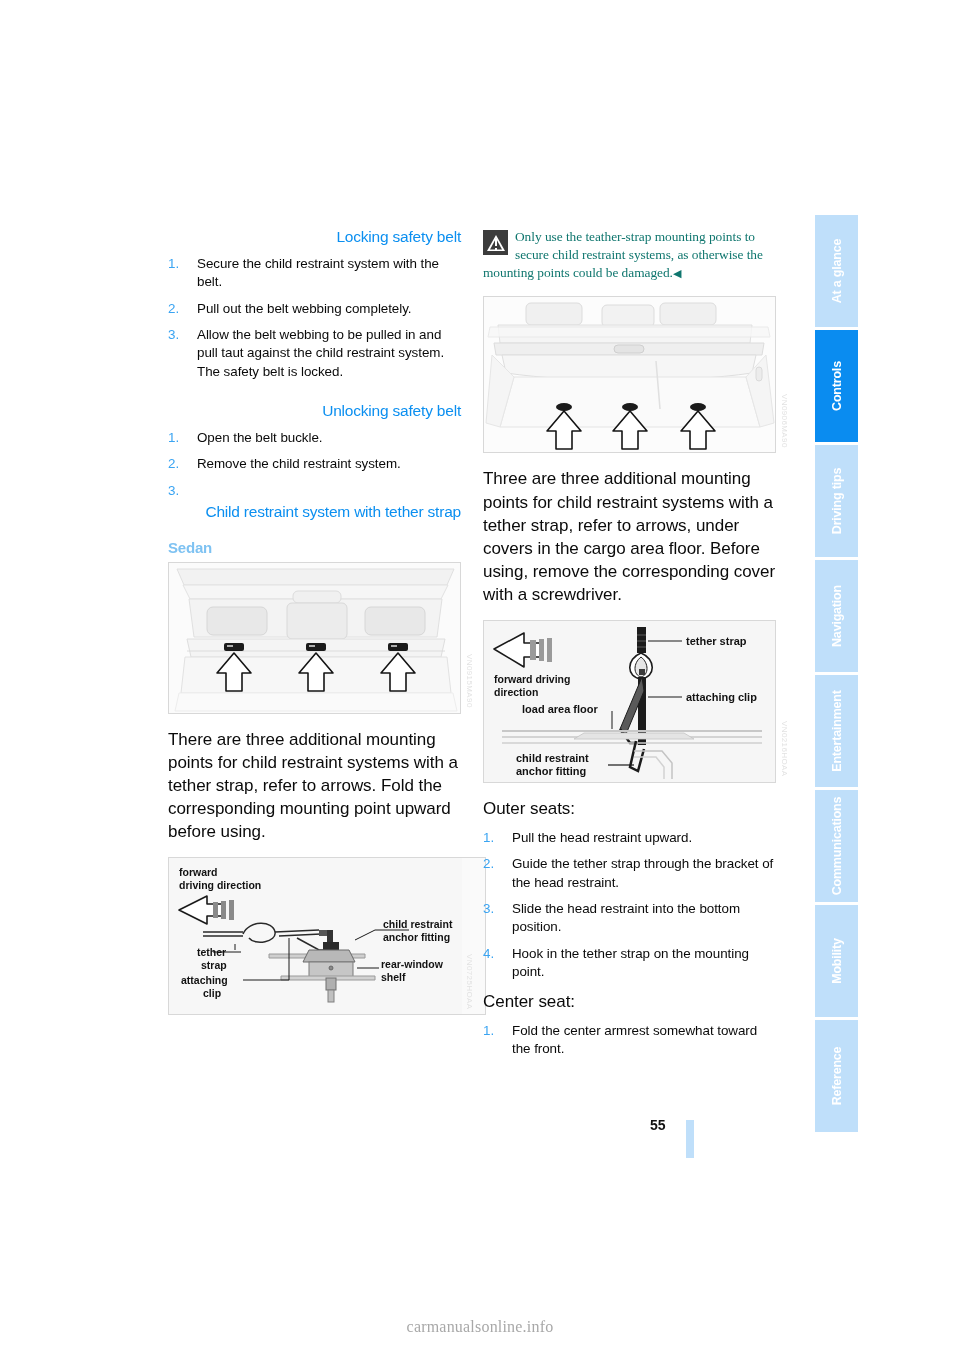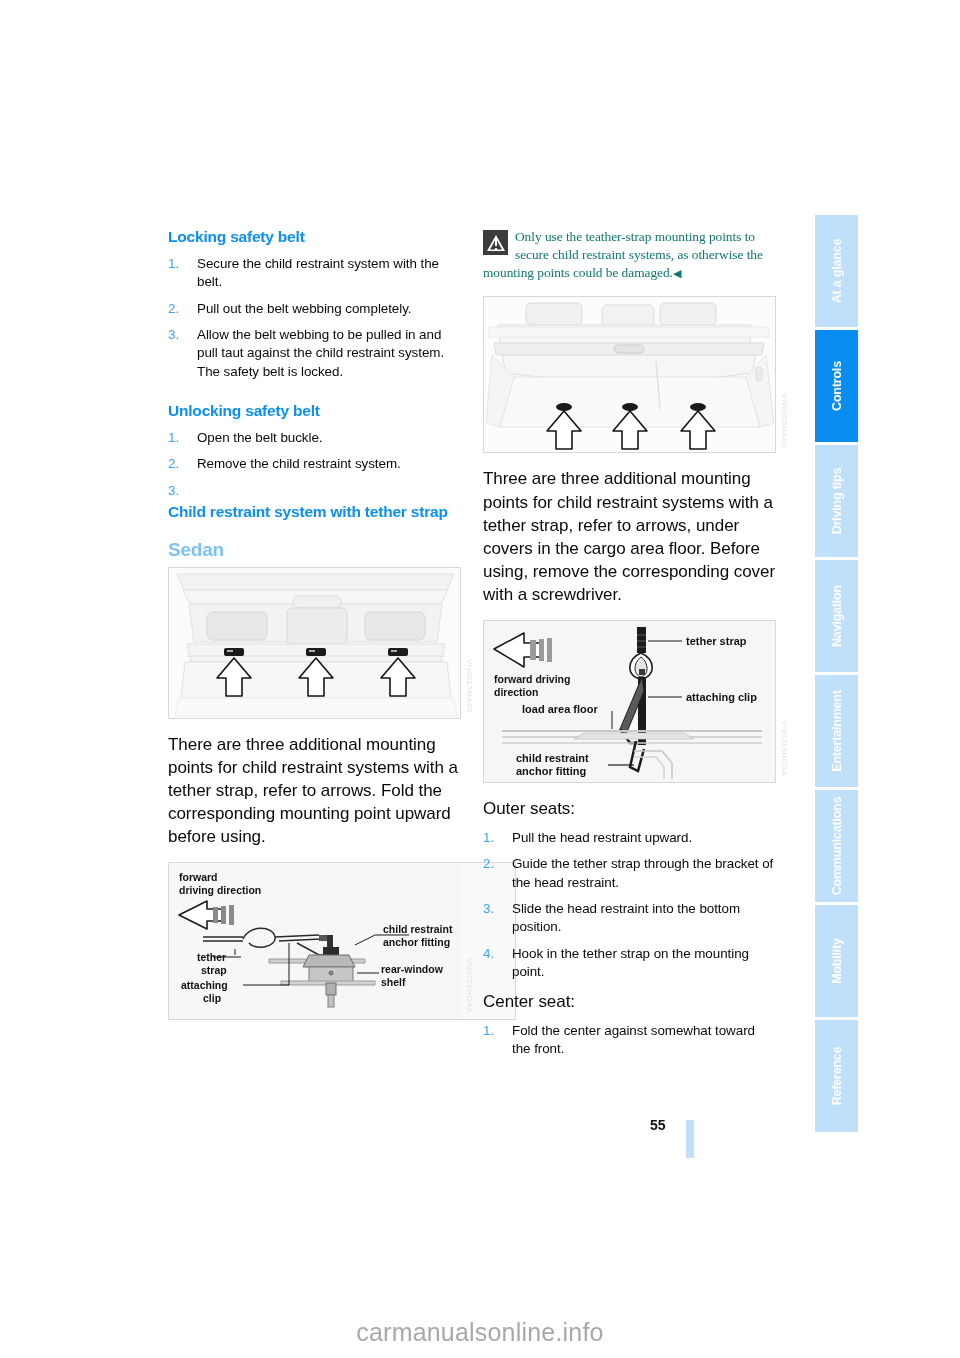--- a/index.html
+++ b/index.html
@@ -10,25 +10,25 @@
     overflow: hidden;
   }
   .page { position: relative; width: 960px; height: 1358px; background: #fff; }
 
   
   .col { position: absolute; top: 228px; width: 293px; }
   .col-left  { left: 168px; }
   .col-right { left: 483px; }
 
   h2.section {
-    font-size: 15.5px; font-weight: bold; color: #0b8ff0;
-    letter-spacing: -0.2px; margin-bottom: 9px; line-height: 1.15;
+    font-size: 15.5px; font-weight: normal; color: #0b8ff0;
+    letter-spacing: -0.2px; margin-bottom: 9px; line-height: 1.15; text-align: right;
   }
   h3.sub {
-    font-size: 19px; font-weight: bold; color: #7ec2f2;
+    font-size: 15px; font-weight: bold; color: #7ec2f2;
     letter-spacing: -0.2px; margin-bottom: 8px; line-height: 1.15;
   }
   h3.sub.tight { margin-bottom: 6px; }
   .spacer-lg { height: 21px; }
   .spacer-md { height: 14px; }
   .spacer-sm { height: 9px; }
 
   p.body {
     font-size: 17px; color: #0a0a0a; line-height: 1.355;
     letter-spacing: -0.05px;
@@ -106,22 +106,22 @@
   .pagenum {
     position: absolute; left: 650px; top: 1117px;
     font-size: 14px; color: #111; font-family: "Liberation Sans", sans-serif; font-weight: bold;
   }
   .pagebar {
     position: absolute; left: 686px; top: 1120px;
     width: 8px; height: 38px; background: #bfdffa;
   }
   .site-wm {
     position: absolute; left: 0; top: 1318px; width: 960px;
-    text-align: center; font-size: 25px; color: #a8a8a8;
-    letter-spacing: 0.2px; font-family: Liberation Sans, sans-serif;
+    text-align: center; font-size: 16px; color: #a8a8a8;
+    letter-spacing: 0.2px; font-family: Liberation Serif, serif;
   }
 </style>
 </head>
 <body>
 
 <div class="page">
 
   <div class="col col-left">
 
     <h2 class="section">Locking safety belt</h2>
@@ -212,21 +212,21 @@
       <div class="fig-wm outside">VN0915MA90</div>
     </figure>
 
     <div class="spacer-md"></div>
 
     <p class="body">There are three additional mounting points for child restraint systems with a tether strap, refer to arrows. Fold the corresponding mounting point upward before using.</p>
 
     <div class="spacer-md"></div>
 
     <figure>
-      <div class="fig-frame" style="width:348px;height:158px;">
+      <div class="fig-frame" style="width:318px;height:158px;">
         <svg viewBox="0 0 293 158" width="293" height="158">
           <rect x="0" y="0" width="293" height="158" fill="#f7f7f7"></rect>
 
           <g>
             <path d="M10 52 L38 38 L38 46 L56 46 L56 58 L38 58 L38 66 Z" fill="#ffffff" stroke="#1a1a1a" stroke-width="1.6" stroke-linejoin="round"></path>
             <rect x="44" y="44" width="5" height="16" fill="#8a8a8a"></rect>
             <rect x="52" y="43" width="5" height="18" fill="#8a8a8a"></rect>
             <rect x="60" y="42" width="5" height="20" fill="#8a8a8a"></rect>
           </g>
           <text x="10" y="18" font-family="Liberation Sans, sans-serif" font-size="10.5" font-weight="bold" fill="#121212">forward</text>
@@ -415,21 +415,21 @@
 
     <div class="spacer-sm"></div>
 
     <p class="body">Center seat:</p>
 
     <div class="spacer-sm"></div>
 
     <ol class="steps">
       <li>
         <span class="num">1.</span>
-        <span>Fold the center against somewhat toward the front.</span>
+        <span>Fold the center armrest somewhat toward the front.</span>
       </li>
     </ol>
 
   </div>
 
   <nav class="tabs">
     <div class="tab" style="height:112px;">
       <span>At a glance</span>
     </div>
     <div class="tab active" style="height:112px;">

